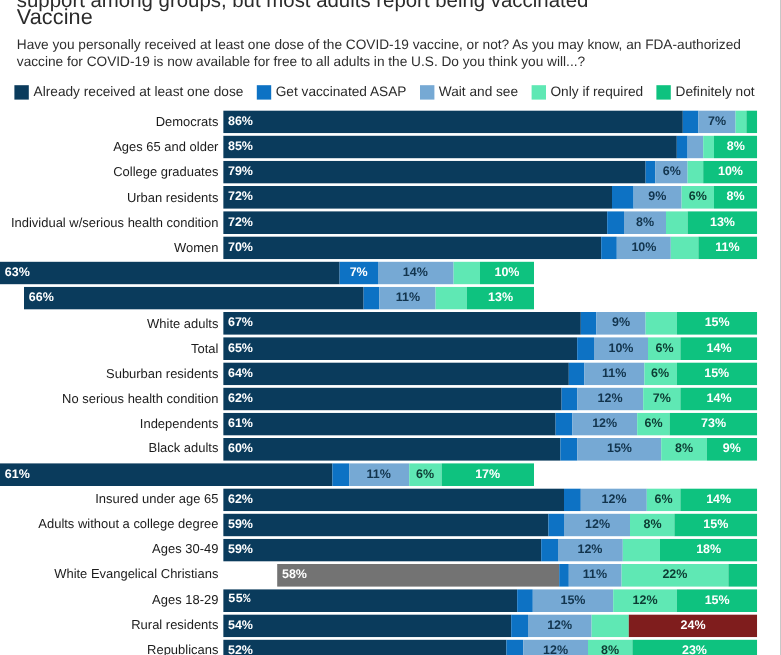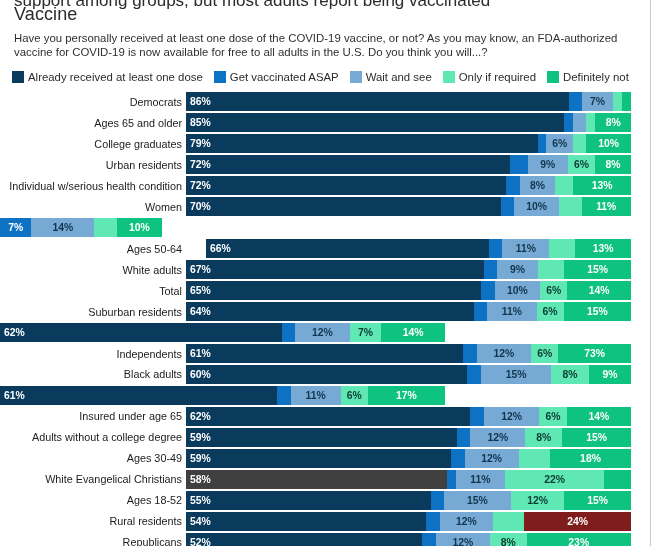--- a/index.html
+++ b/index.html
@@ -270,36 +270,38 @@
           <div class="seg s3 " style="background: rgb(95, 232, 180); width: 5.05051%;">
             <span class="seg-hidden">5%</span>
           </div>
           <div class="seg s4" style="background: rgb(14, 194, 127); width: 11.1111%;">
             <span>11%</span>
           </div>
         </div>
       </div>
       <div class="row">
         <div class="bar">
+          <div class="seg s0" style="background: rgb(10, 59, 92); width: 63.6364%;">
+            <span>63%</span>
+          </div>
           <div class="seg s1" style="background: rgb(13, 114, 196); width: 7.07071%;">
             <span>7%</span>
           </div>
           <div class="seg s2" style="background: rgb(118, 169, 212); width: 14.1414%;">
             <span>14%</span>
           </div>
           <div class="seg s3 " style="background: rgb(95, 232, 180); width: 5.05051%;">
             <span class="seg-hidden">5%</span>
           </div>
           <div class="seg s4" style="background: rgb(14, 194, 127); width: 10.101%;">
             <span>10%</span>
           </div>
         </div>
       </div>
       <div class="row">
-        <div class="row-label">Ages 50-64</div>
         <div class="bar">
           <div class="seg s0" style="background: rgb(10, 59, 92); width: 66.6667%; margin-left: 20px;">
             <span>66%</span>
           </div>
           <div class="seg s1 " style="background: rgb(13, 114, 196); width: 3.0303%;">
             <span class="seg-hidden">3%</span>
           </div>
           <div class="seg s2" style="background: rgb(118, 169, 212); width: 11.1111%;">
             <span>11%</span>
           </div>
@@ -365,20 +367,21 @@
           </div>
           <div class="seg s3" style="background: rgb(95, 232, 180); width: 6.06061%;">
             <span>6%</span>
           </div>
           <div class="seg s4" style="background: rgb(14, 194, 127); width: 15.1515%;">
             <span>15%</span>
           </div>
         </div>
       </div>
       <div class="row">
+        <div class="row-label">No serious health condition</div>
         <div class="bar">
           <div class="seg s0" style="background: rgb(10, 59, 92); width: 63.2653%;">
             <span>62%</span>
           </div>
           <div class="seg s1 " style="background: rgb(13, 114, 196); width: 3.06122%;">
             <span class="seg-hidden">3%</span>
           </div>
           <div class="seg s2" style="background: rgb(118, 169, 212); width: 12.2449%;">
             <span>12%</span>
           </div>
@@ -505,41 +508,41 @@
             <span class="seg-hidden">7%</span>
           </div>
           <div class="seg s4" style="background: rgb(14, 194, 127); width: 18.1818%;">
             <span>18%</span>
           </div>
         </div>
       </div>
       <div class="row">
         <div class="row-label">White Evangelical Christians</div>
         <div class="bar">
-          <div class="seg s0" style="background: #404040; width: 58.5859%;">
+          <div class="seg s0" style="background: #737373; width: 58.5859%; margin-left: 45px;">
             <span>58%</span>
           </div>
           <div class="seg s1 " style="background: rgb(13, 114, 196); width: 2.0202%;">
             <span class="seg-hidden">2%</span>
           </div>
           <div class="seg s2" style="background: rgb(118, 169, 212); width: 11.1111%;">
             <span>11%</span>
           </div>
           <div class="seg s3" style="background: rgb(95, 232, 180); width: 22.2222%;">
             <span>22%</span>
           </div>
           <div class="seg s4 " style="background: rgb(14, 194, 127); width: 6.06061%;">
             <span class="seg-hidden">6%</span>
           </div>
         </div>
       </div>
       <div class="row">
-        <div class="row-label">Ages 18-52</div>
-        <div class="bar">
-          <div class="seg s0" style="background: rgb(10, 59, 92); width: 55%;">
+        <div class="row-label">Ages 18-29</div>
+        <div class="bar">
+          <div class="seg s0" style="background: rgb(10, 59, 92); width: 55%; font-family: Liberation Mono, monospace;">
             <span>55%</span>
           </div>
           <div class="seg s1 " style="background: rgb(13, 114, 196); width: 3%;">
             <span class="seg-hidden">3%</span>
           </div>
           <div class="seg s2" style="background: rgb(118, 169, 212); width: 15%;">
             <span>15%</span>
           </div>
           <div class="seg s3" style="background: rgb(95, 232, 180); width: 12%;">
             <span>12%</span>

